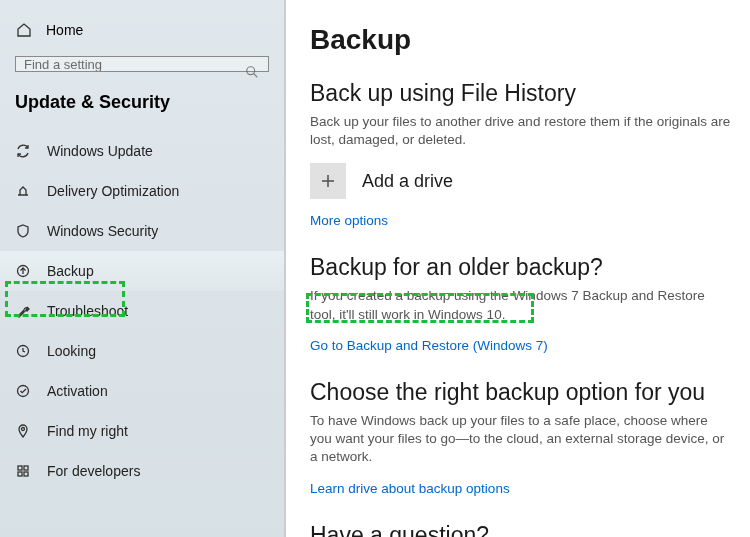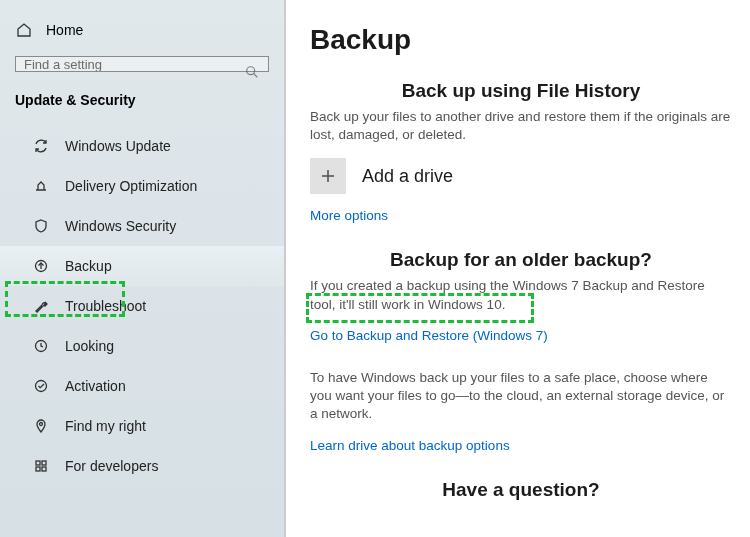--- a/index.html
+++ b/index.html
@@ -36,27 +36,27 @@
     display: flex; align-items: center;
   }
   .search-box input {
     flex: 1; border: none; background: transparent;
     height: 100%; padding: 0 8px;
     font-size: 13px; color: #444; outline: none;
   }
   .search-box input::placeholder { color: #6b6b6b; }
   .search-ico { position: absolute; right: 8px; top: 7px; opacity: .7; }
   .category-title {
-    font-size: 14px; font-weight: 600;
+    font-size: 18px; font-weight: 600;
     padding: 0 15px 18px 15px;
   }
   .nav { list-style: none; }
   .nav li {
     display: flex; align-items: center;
-    height: 40px; padding: 0 33px;
+    height: 40px; padding: 0 15px;
     font-size: 14px; color: #222;
     cursor: pointer;
   }
   .nav li .lbl { margin-left: 16px; }
   .nav li.highlighted {
     background: linear-gradient(to bottom, #e9f0f3, #dfe7eb);
     position: relative;
   }
   .dashed-box {
     position: absolute; pointer-events: none;
@@ -68,21 +68,21 @@
   }
   
   .content {
     flex: 1; height: 100%;
     padding: 24px 18px 0 24px;
     overflow: hidden;
     color: #1b1b1b;
     position: relative;
   }
   h1 { font-size: 28px; font-weight: 600; margin-bottom: 24px; }
-  h2 { font-size: 19px; font-weight: 700; margin-bottom: 6px; text-align: center; }
+  h2 { font-size: 23px; font-weight: 400; margin-bottom: 6px; }
   .desc { font-size: 13.5px; color: #555; line-height: 1.35; margin-bottom: 14px; }
   .add-drive-row {
     display: flex; align-items: center; gap: 16px;
     margin-bottom: 14px; cursor: pointer; width: fit-content;
   }
   .plus-box {
     width: 36px; height: 36px; background: #e1e1e1;
     display: flex; align-items: center; justify-content: center;
   }
   .link { color: #0066cc; font-size: 13.5px; cursor: pointer; }
@@ -227,20 +227,21 @@
     <div class="link">More options</div>
   </div>
 
   <div class="section">
     <h2>Backup for an older backup?</h2>
     <div class="desc">If you created a backup using the Windows 7 Backup and Restore tool, it'll still work in Windows 10.</div>
     <div class="link">Go to Backup and Restore (Windows 7)</div>
   </div>
 
   <div class="section">
+    <h2>Choose the right backup option for you</h2>
     <div class="desc">To have Windows back up your files to a safe place, choose where you want your files to go—to the cloud, an external storage device, or a network.</div>
     <div class="link">Learn drive about backup options</div>
   </div>
 
   <div class="section">
     <h2>Have a question?</h2>
   </div>
 
   <div class="dashed-box dashed-content"></div>
 </div>

